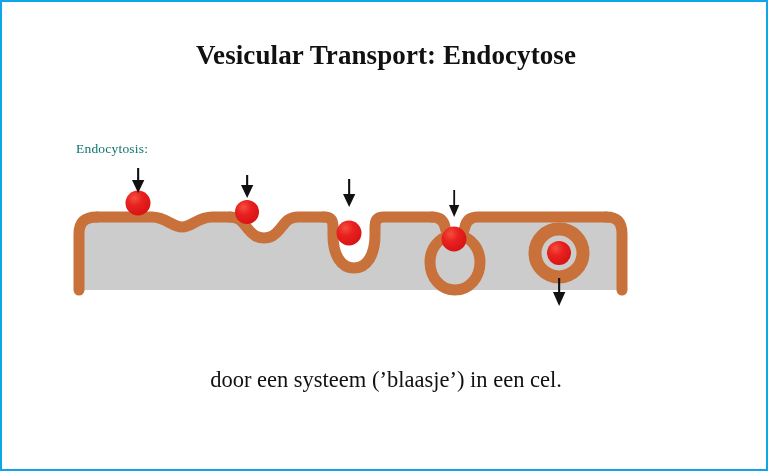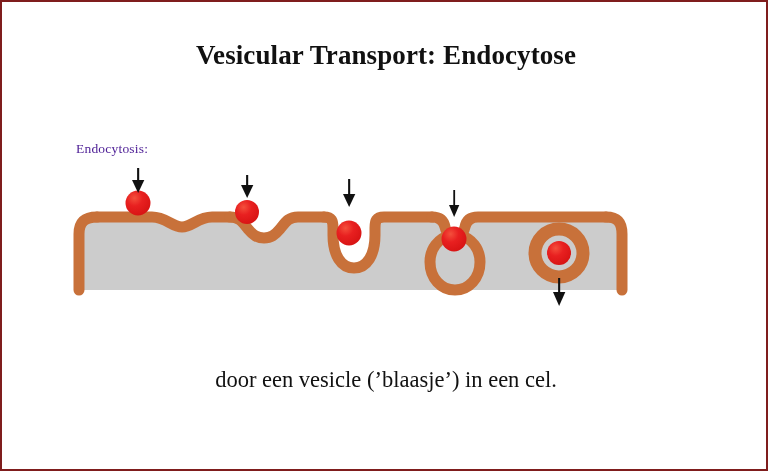--- a/index.html
+++ b/index.html
@@ -6,42 +6,42 @@
   html, body {
     margin: 0;
     padding: 0;
     background: #ffffff;
   }
   #slide {
     position: relative;
     width: 768px;
     height: 471px;
     background: #ffffff;
-    border: 2px solid #7f1d1d;
+    border: 2px solid #0ea5e9;
     box-sizing: border-box;
     overflow: hidden;
     font-family: "Liberation Serif", "DejaVu Serif", serif;
   }
   #title {
     position: absolute;
     left: 0;
     top: 38px;
     width: 768px;
     text-align: center;
     font-size: 27px;
     font-weight: bold;
     color: #111111;
     letter-spacing: 0.1px;
   }
   #diagram-label {
     position: absolute;
     left: 74px;
     top: 139px;
     font-size: 13.5px;
-    color: #4c1d95;
+    color: #0f766e;
     letter-spacing: 0.2px;
     white-space: nowrap;
     text-align: center;
   }
   #diagram {
     position: absolute;
     left: 0;
     top: 120px;
     width: 768px;
     height: 200px;
@@ -188,16 +188,16 @@
         <path d="M 447,83 L 457.3,83 L 452.15,95 Z"></path>
       </g>
       <g>
         <rect x="556.1" y="156" width="2.1" height="17"></rect>
         <path d="M 551,170 L 563.3,170 L 557.15,184 Z"></path>
       </g>
     </g>
   </svg>
 
   <div id="caption">
-    <span class="line2">door een vesicle (’blaasje’) in een cel.</span>
+    <span class="line2">door een systeem (’blaasje’) in een cel.</span>
   </div>
 
 </div>
 
 </body></html>

